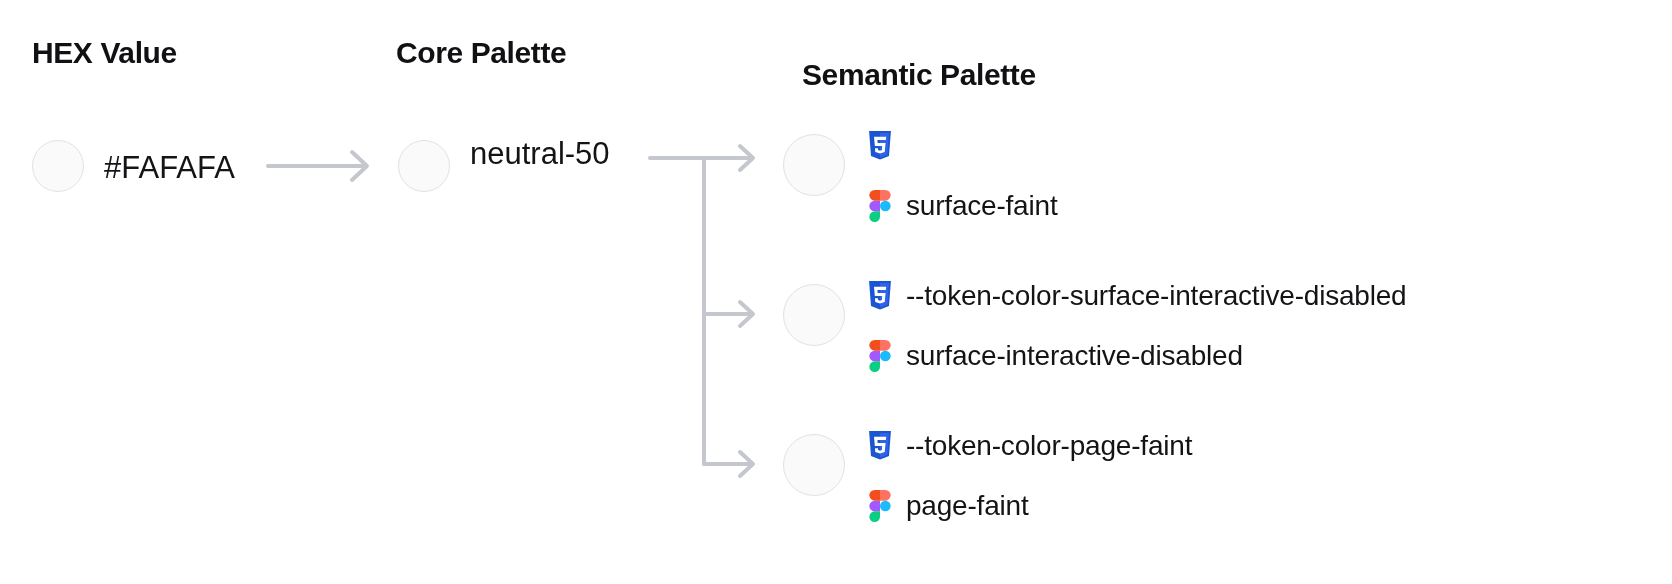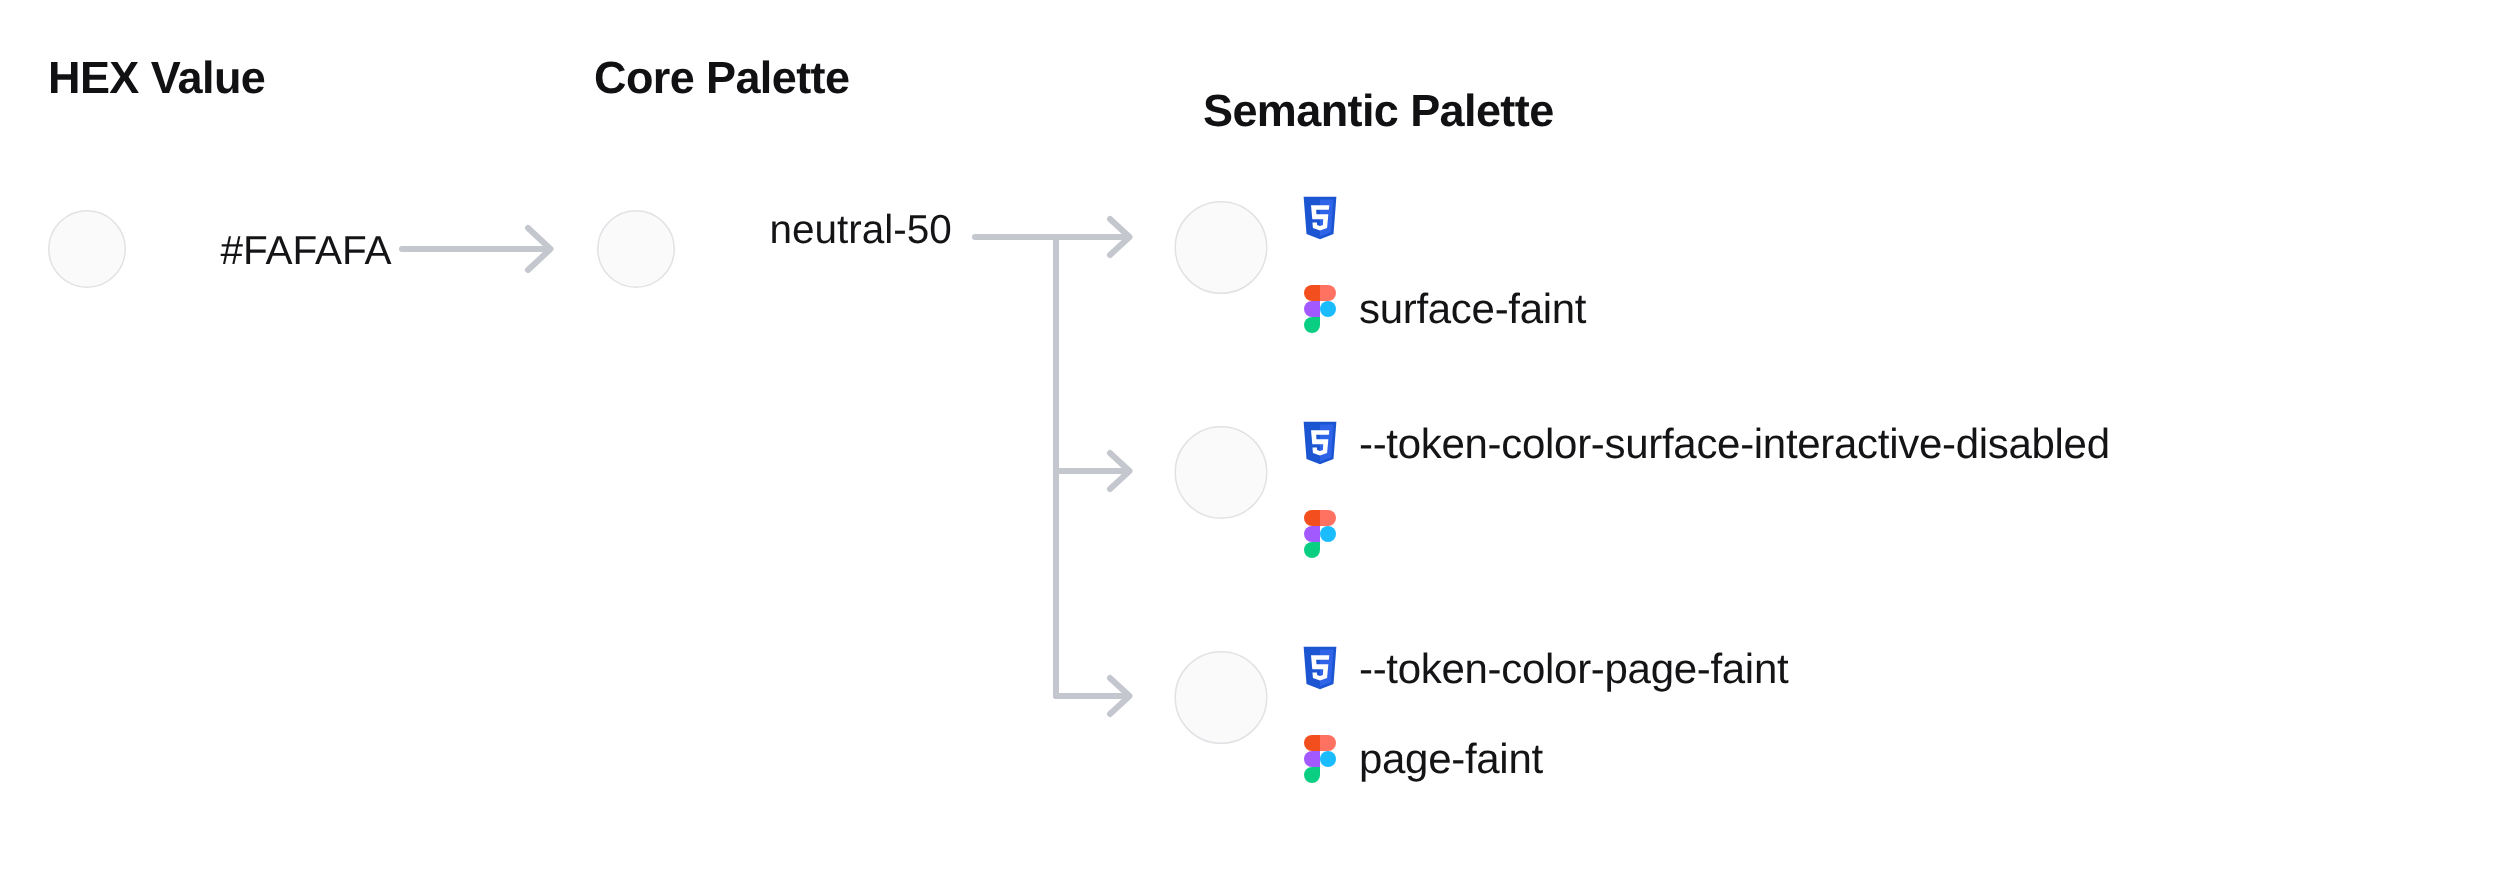--- a/index.html
+++ b/index.html
@@ -49,25 +49,24 @@
 
   #swatch-sem-0 { left: 783px; top: 134px; }
   #swatch-sem-1 { left: 783px; top: 284px; }
   #swatch-sem-2 { left: 783px; top: 434px; }
 
   
   .value-label {
     position: absolute;
     font-family: "Liberation Sans", sans-serif;
     font-weight: 400;
-    font-size: 27px;
+    font-size: 31px;
     line-height: 31px;
     color: #141417;
     white-space: nowrap;
-    margin-left: 43px;
   }
   #value-hex  { left: 104px; top: 152px; }
   #value-core { left: 470px; top: 138px; }
 
   
   #connectors {
     position: absolute;
     left: 0; top: 0;
     width: 1672px;
     height: 584px;
@@ -186,20 +185,21 @@
     <div class="token-line">
       <span class="icon-wrap">
         <svg width="22" height="32" viewBox="0 0 20 30" xmlns="http://www.w3.org/2000/svg">
           <path d="M5 30a5 5 0 0 0 5-5v-5H5a5 5 0 0 0 0 10z" fill="#0ACF83"></path>
           <path d="M0 15a5 5 0 0 1 5-5h5v10H5a5 5 0 0 1-5-5z" fill="#A259FF"></path>
           <path d="M0 5a5 5 0 0 1 5-5h5v10H5A5 5 0 0 1 0 5z" fill="#F24E1E"></path>
           <path d="M10 0h5a5 5 0 0 1 0 10h-5V0z" fill="#FF7262"></path>
           <path d="M20 15a5 5 0 1 1-10 0 5 5 0 0 1 10 0z" fill="#1ABCFE"></path>
         </svg>
       </span>
+      <span class="token-text" style="color: rgb(20, 20, 23);">surface-interactive-disabled</span>
     </div>
   </div>
 
   <div class="sem-group" id="sem-group-2">
     <div class="token-line">
       <span class="icon-wrap">
         <svg width="26" height="30" viewBox="0 0 24 28" xmlns="http://www.w3.org/2000/svg">
           <path d="M1.8 0 H22.2 L20.4 23.3 L12 26.6 L3.6 23.3 Z" fill="#1B55D1"></path>
           <path d="M12 1.9 H20.4 L18.9 22.2 L12 24.9 Z" fill="#2F63E8"></path>
           <path d="M6.4 5.4 H17.8 L17.5 8.3 H9.6 L9.8 11.1 H17.2 L16.4 19.6 L12 21.1 L7.6 19.6 L7.3 16.2 H10.1 L10.2 17.8 L12 18.4 L13.8 17.8 L14 14.1 H7.2 L6.4 5.4 Z" fill="#FFFFFF"></path>

